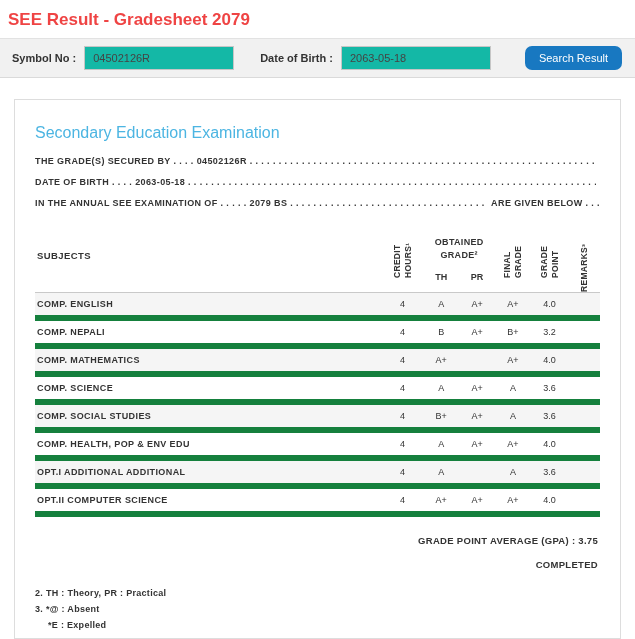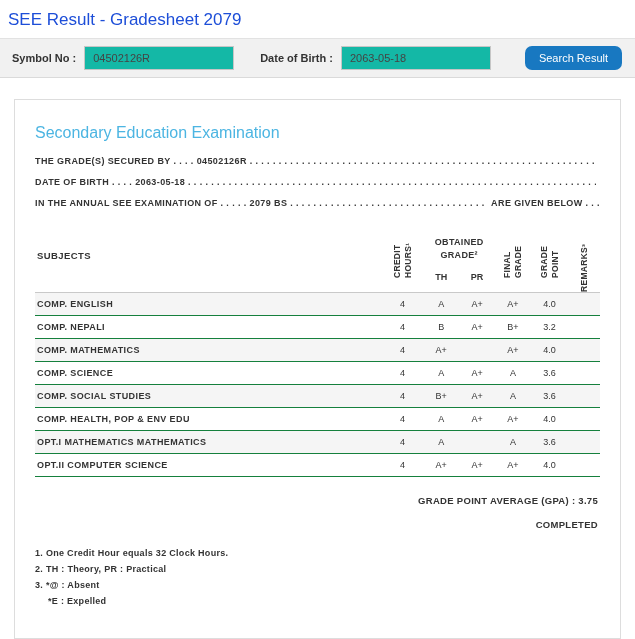--- a/index.html
+++ b/index.html
@@ -6,23 +6,23 @@
   html, body { width: 635px; }
   body {
     font-family: "Liberation Sans", sans-serif;
     background: #ffffff;
     color: #333;
     width: 635px;
     height: 639px;
     overflow: hidden;
   }
   .page-title {
-    color: #1d4ed8;
+    color: #ef4444;
     font-size: 17px;
-    font-weight: 400;
+    font-weight: 700;
     padding: 10px 10px 8px 8px;
   }
   .form-bar {
     background: #f1f1f1;
     border-top: 1px solid #e2e2e2;
     border-bottom: 1px solid #dadada;
     padding: 7px 12px;
     display: flex;
     align-items: center;
   }
@@ -128,21 +128,21 @@
     line-height: 1.4;
   }
   th.sub-h {
     font-size: 9px;
     text-align: center;
     padding: 3px 0 5px 0;
   }
   thead tr:last-child th, thead th[rowspan] { border-bottom: 1px solid #c9c9c9; }
   tbody td {
     padding: 6px 4px;
-    border-bottom: 1px solid #15803d;
+    border-bottom: 6px solid #15803d;
     text-align: center;
     font-size: 9px;
     color: #333;
   }
   tbody td.sub {
     text-align: left;
     font-weight: bold;
     font-size: 9px;
     letter-spacing: 0.4px;
     padding-left: 2px;
@@ -289,21 +289,21 @@
         <tr>
           <td class="sub">COMP. HEALTH, POP &amp; ENV EDU</td>
           <td>4</td>
           <td>A</td>
           <td>A+</td>
           <td>A+</td>
           <td>4.0</td>
           <td></td>
         </tr>
         <tr>
-          <td class="sub">OPT.I MATHEMATICS MATHEMATICS</td>
+          <td class="sub">OPT.I ADDITIONAL ADDITIONAL</td>
           <td>4</td>
           <td>A</td>
           <td></td>
           <td>A</td>
           <td>3.6</td>
           <td></td>
         </tr>
         <tr>
           <td class="sub">OPT.II COMPUTER SCIENCE</td>
           <td>4</td>
@@ -313,19 +313,18 @@
           <td>4.0</td>
           <td></td>
         </tr>
       </tbody>
   </table>
 
   <div class="gpa-line">GRADE POINT AVERAGE (GPA) :  3.75</div>
   <div class="status-line">COMPLETED</div>
 
   <div class="footnotes">
-    <div class="footnote">1. One Credit Hour equals 32 Clock Hours.</div>
     <div class="footnote">2. TH : Theory, PR : Practical</div>
     <div class="footnote">3. *@ : Absent</div>
     <div class="footnote indent">*E : Expelled</div>
 
   </div>
 </div>
 
 </body></html>

